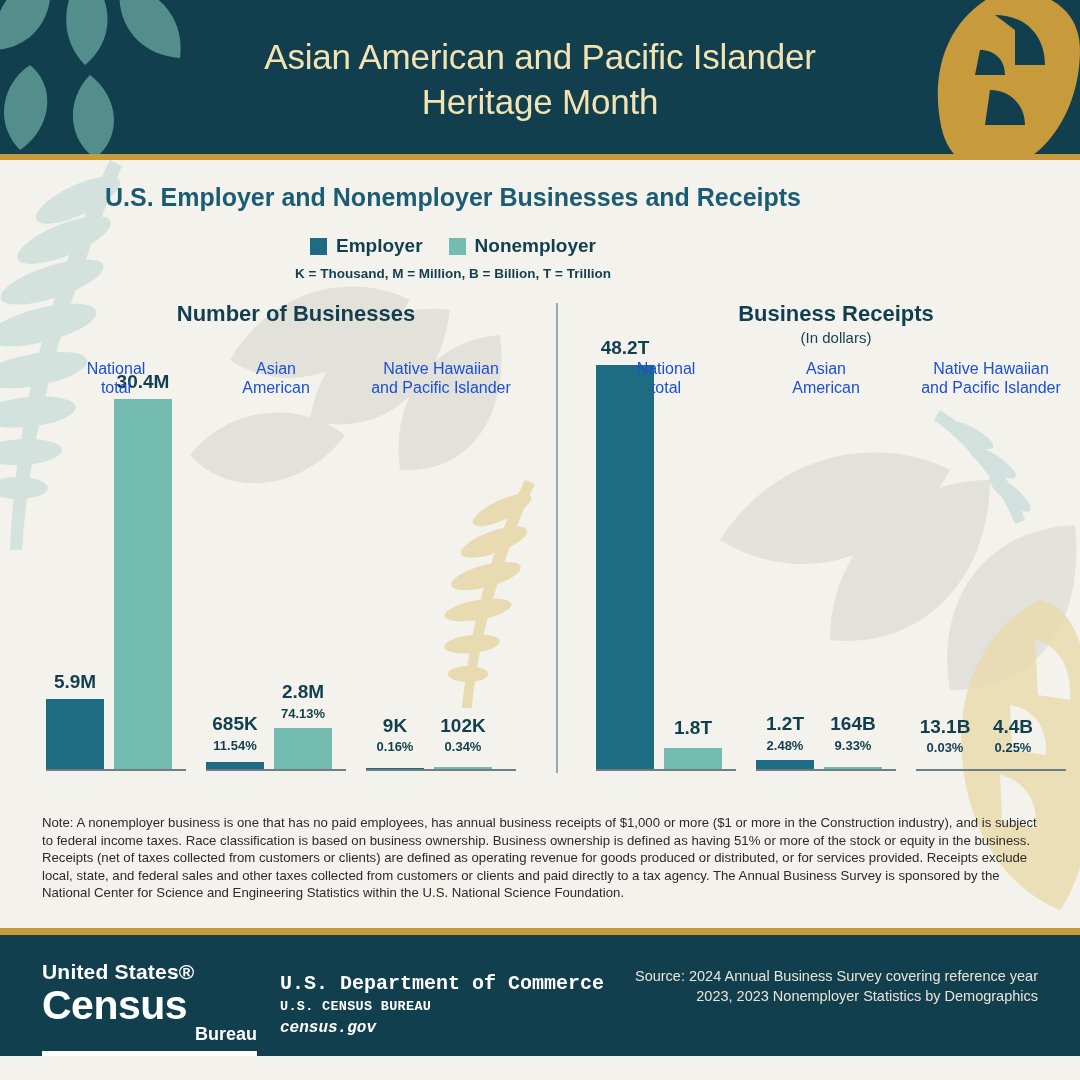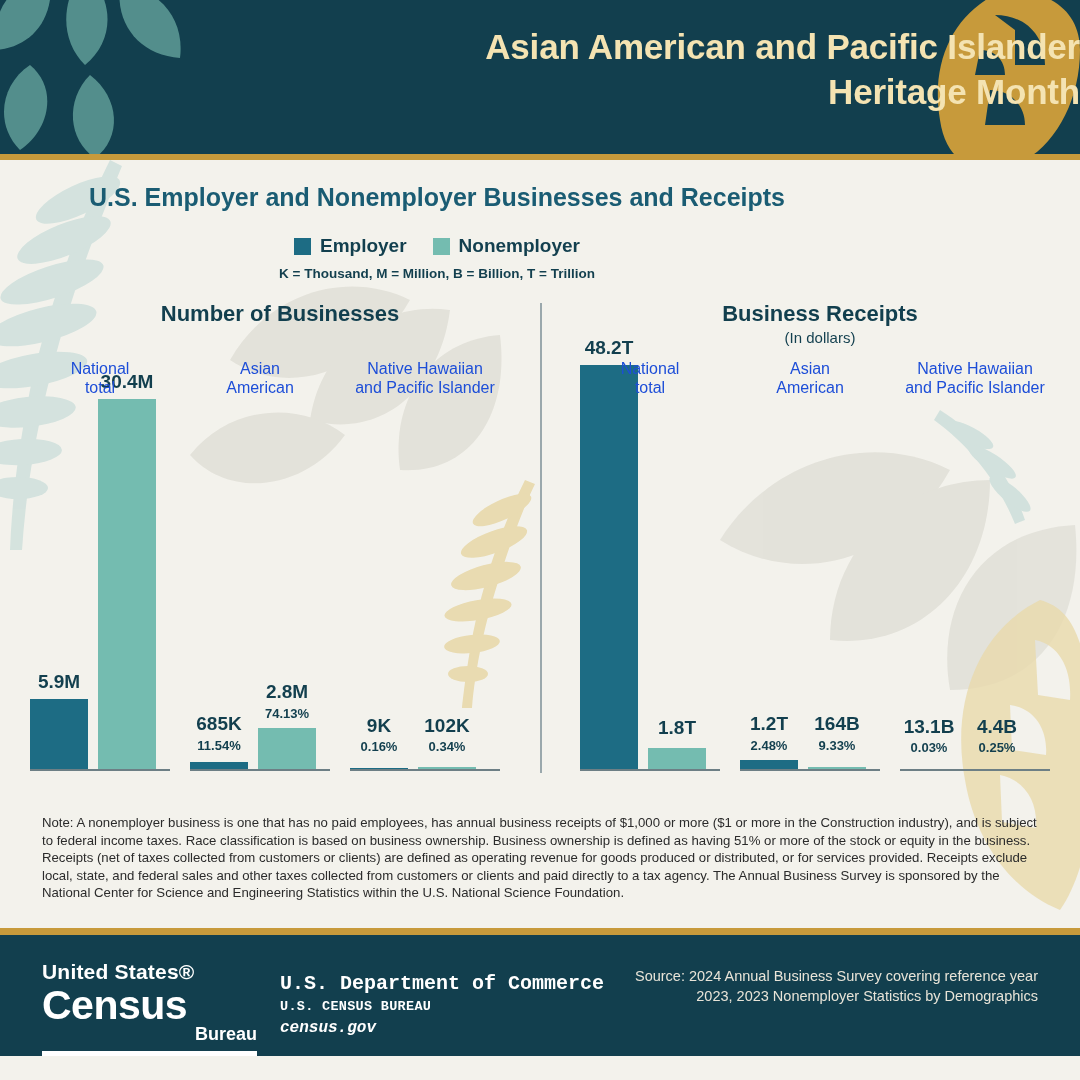--- a/index.html
+++ b/index.html
@@ -16,45 +16,45 @@
   
   .header {
     position: absolute; left: 0; top: 0; width: 1080px; height: 160px;
     background: #123f4e;
     overflow: hidden;
   }
   .header-title {
     position: relative; z-index: 3;
     color: #f4e3b2;
     font-size: 35px;
-    font-weight: bold;
-    text-align: right;
+    font-weight: normal;
+    text-align: center;
     line-height: 45px;
-    padding-top: 24px;
+    padding-top: 34px;
     letter-spacing: -0.2px;
   }
   .header-accent {
     position: absolute; left: 0; bottom: 0; width: 1080px; height: 6px;
     background: #c79a3b; z-index: 4;
   }
   .leaf-hdr-left {
     position: absolute; left: -10px; top: -30px; width: 230px; height: 190px;
     z-index: 1; opacity: .75;
   }
   .leaf-hdr-right {
     position: absolute; right: -5px; top: -10px; width: 200px; height: 180px;
     z-index: 1;
   }
 
   
   .bg-leaves { position: absolute; left: 0; top: 160px; width: 1080px; height: 760px; overflow: hidden; z-index: 0; }
   .bg-leaves svg { position: absolute; }
 
   
-  .content { position: absolute; left: 0; top: 160px; width: 874px; height: 760px; z-index: 2; }
+  .content { position: absolute; left: 16px; top: 160px; width: 874px; height: 760px; z-index: 2; }
 
   .chart-title {
     text-align: center;
     color: #1a5c73;
     font-size: 25px;
     font-weight: bold;
     padding-top: 23px;
   }
 
   .legend {

